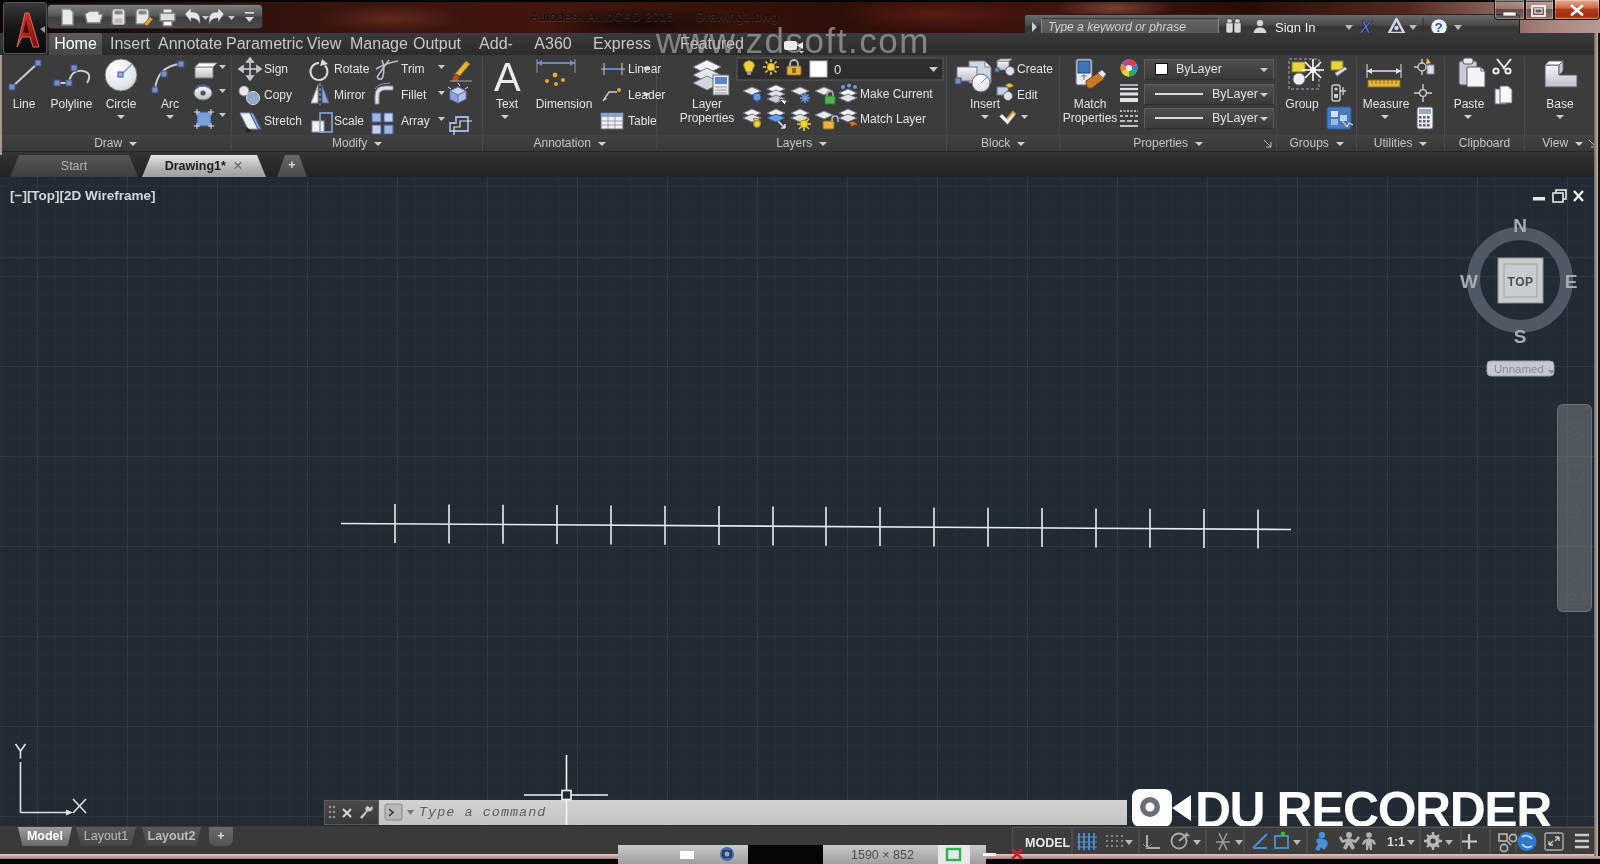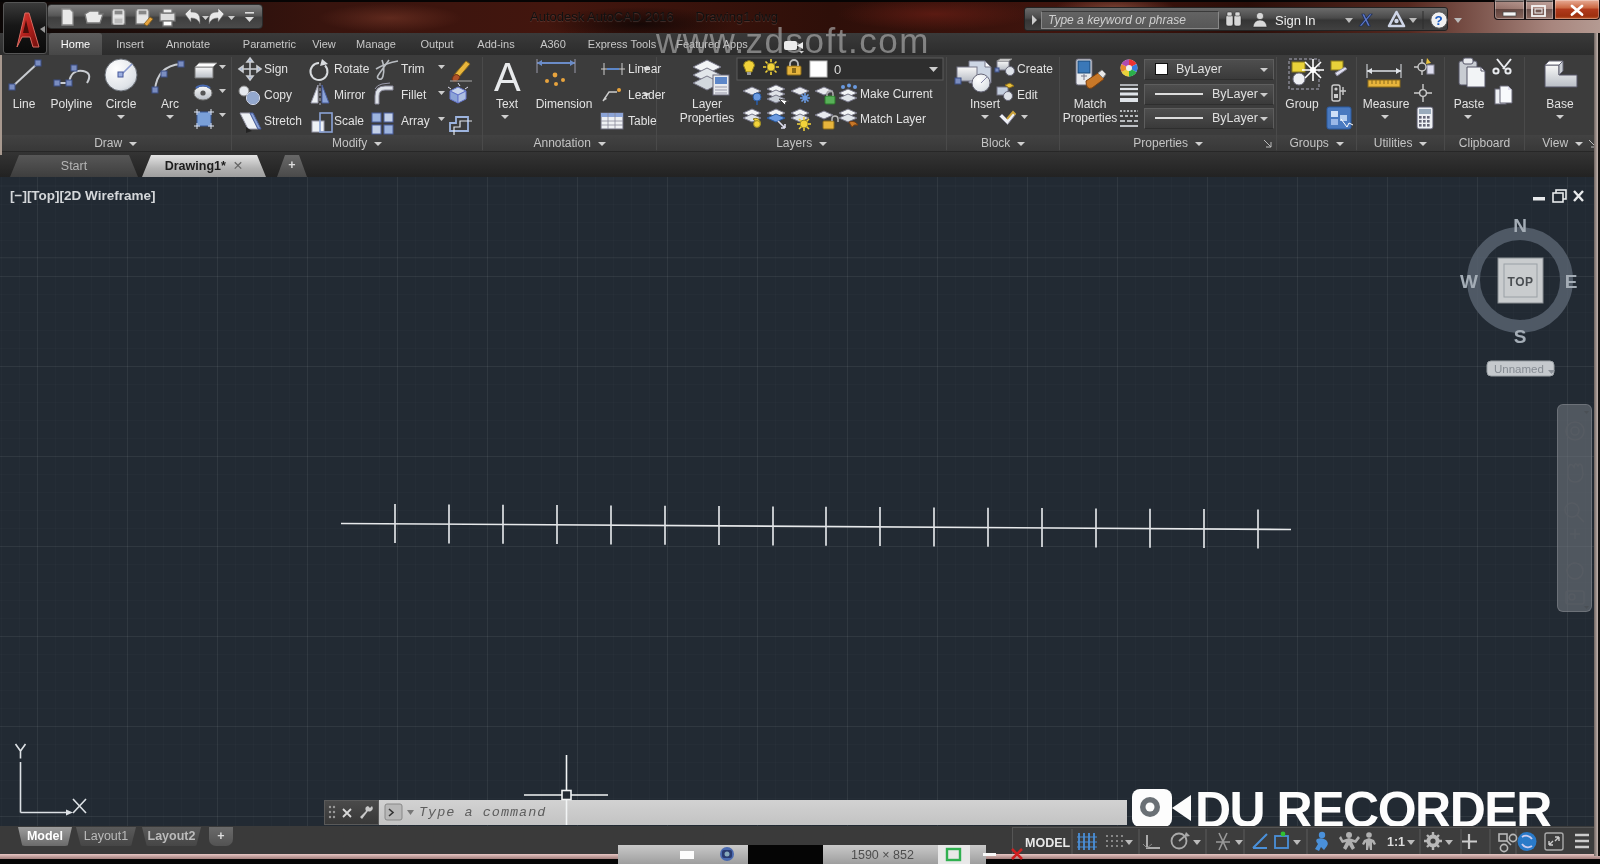--- a/index.html
+++ b/index.html
@@ -14,32 +14,32 @@
       radial-gradient(80px 16px at 1115px 8px, rgba(165,100,80,.55), rgba(0,0,0,0) 75%),
       linear-gradient(90deg,#0b0605 0%,#1d0d0a 8%,#38140e 20%,#43160e 35%,#2e0f09 52%,#42150e 68%,#2a0d08 78%,#55281f 88%,#a8867e 97%,#b49a92 100%);
   }
   #titlebar:before { content:""; position:absolute; left:0; top:0; width:100%; height:2px; background:#060404; }
   #titletext { left:530px; top:9px; font-size:13px; color:#111; text-shadow:0 1px 1px rgba(255,255,255,.15); white-space:pre; }
   
   #appbtn { left:3px; top:2px; width:44px; height:52px; background:linear-gradient(#3a3a3a,#171717 45%,#0a0a0a); border:1px solid #555; border-radius:3px; z-index:30; }
   
   #qat { left:47px; top:4px; width:216px; height:25px; background:linear-gradient(#7d7d7d,#585858 45%,#3f3f3f 55%,#4a4a4a); border:1px solid #2a2a2a; border-radius:4px; }
   
-  #infocenter { left:1024px; top:7px; width:424px; height:24px; background:linear-gradient(#6b6b6b,#4a4a4a 45%,#353535 55%,#414141); border:1px solid #222; border-radius:3px; }
+  #infocenter { left:1024px; top:14px; width:496px; height:24px; background:linear-gradient(#6b6b6b,#4a4a4a 45%,#353535 55%,#414141); border:1px solid #222; border-radius:3px; }
   #icsearch { left:16px; top:3px; width:178px; height:18px; background:linear-gradient(#636363,#575757); border:1px solid #888; border-top-color:#3a3a3a; color:#cfcfcf; font-style:italic; font-size:12px; line-height:17px; padding-left:6px; }
   
   #winbtns { left:1494px; top:0px; width:106px; height:21px; }
   .wbtn { position:absolute; top:0; height:20px; border:1px solid #1a1214; border-top:none; background:linear-gradient(rgba(245,225,220,.34),rgba(245,230,225,.10) 45%,rgba(15,5,5,.34) 50%,rgba(110,78,68,.36)); box-shadow:inset 0 0 0 1px rgba(255,255,255,.30); }
   #btnmin { left:0; width:31px; border-radius:0 0 0 4px; }
   #btnmax { left:31px; width:29px; }
   #btnclose { left:60px; width:46px; border-radius:0 0 4px 0;
      background:linear-gradient(#e8ac96,#cc6a45 40%,#b03a1c 50%,#9e300f 85%,#bf5c2e); }
   
   #tabrow { left:0; top:33px; width:1600px; height:22px; background:linear-gradient(#3a3a3a,#2c2c2c); }
-  .rtab { position:absolute; top:0; height:22px; line-height:22px; color:#c8c8c8; font-size:11px; text-align:center; }
+  .rtab { position:absolute; top:0; height:22px; line-height:22px; color:#c8c8c8; font-size:16px; text-align:center; }
   .rtab.active { background:linear-gradient(#5c5c5c,#474747); color:#fff; border-radius:3px 3px 0 0; }
   
   #ribbon { left:0; top:55px; width:1600px; height:97px; background:#3c3c3c; border-bottom:1px solid #2a2a2a; }
   .pcaption { position:absolute; top:80px; height:17px; width:100%; font-size:12px; color:#c4c4c4; text-align:center; line-height:16px; background:linear-gradient(rgba(255,255,255,.03),rgba(0,0,0,.08)); }
   .panel { position:absolute; top:0; height:97px; }
   .psep { position:absolute; top:2px; height:93px; width:1px; background:#2e2e2e; border-right:1px solid #4a4a4a; }
   .biglabel { position:absolute; font-size:12px; color:#e2e2e2; text-align:center; }
   .slabel { position:absolute; font-size:12px; color:#e2e2e2; line-height:16px; }
   .caret { position:absolute; width:0; height:0; border-left:4px solid transparent; border-right:4px solid transparent; border-top:4px solid #cfcfcf; }
   .combo { position:absolute; width:130px; height:21px; background:linear-gradient(#4e4e4e,#3a3a3a); border:1px solid #5e5e5e; border-bottom-color:#2e2e2e; color:#e0e0e0; font-size:12.5px; line-height:19px; padding-left:10px; }

